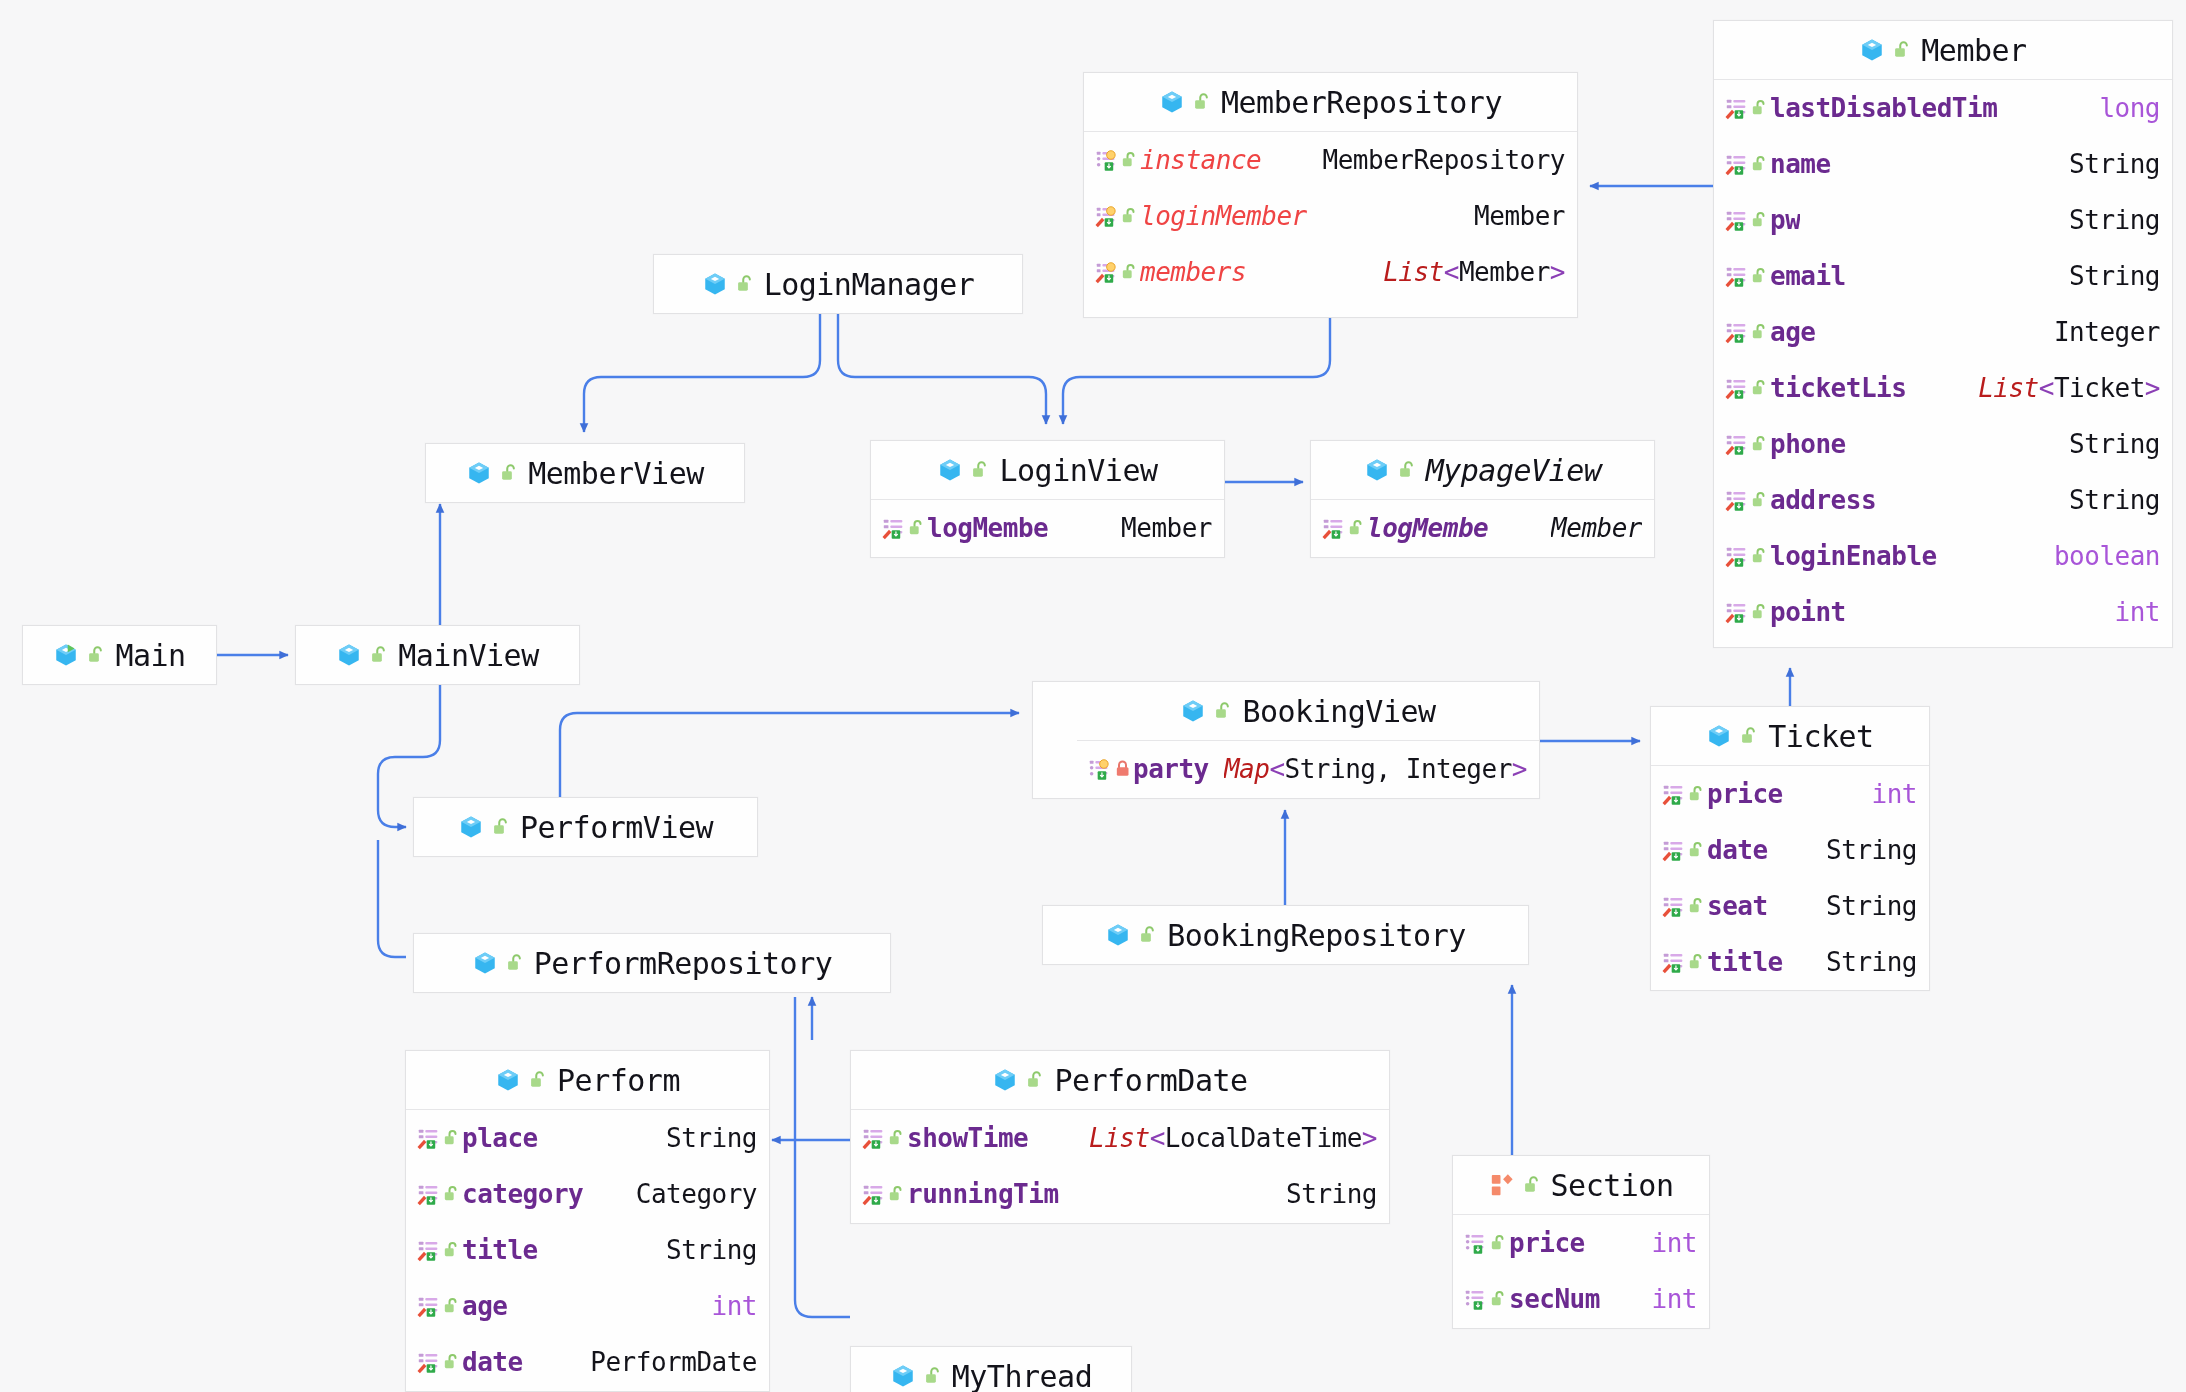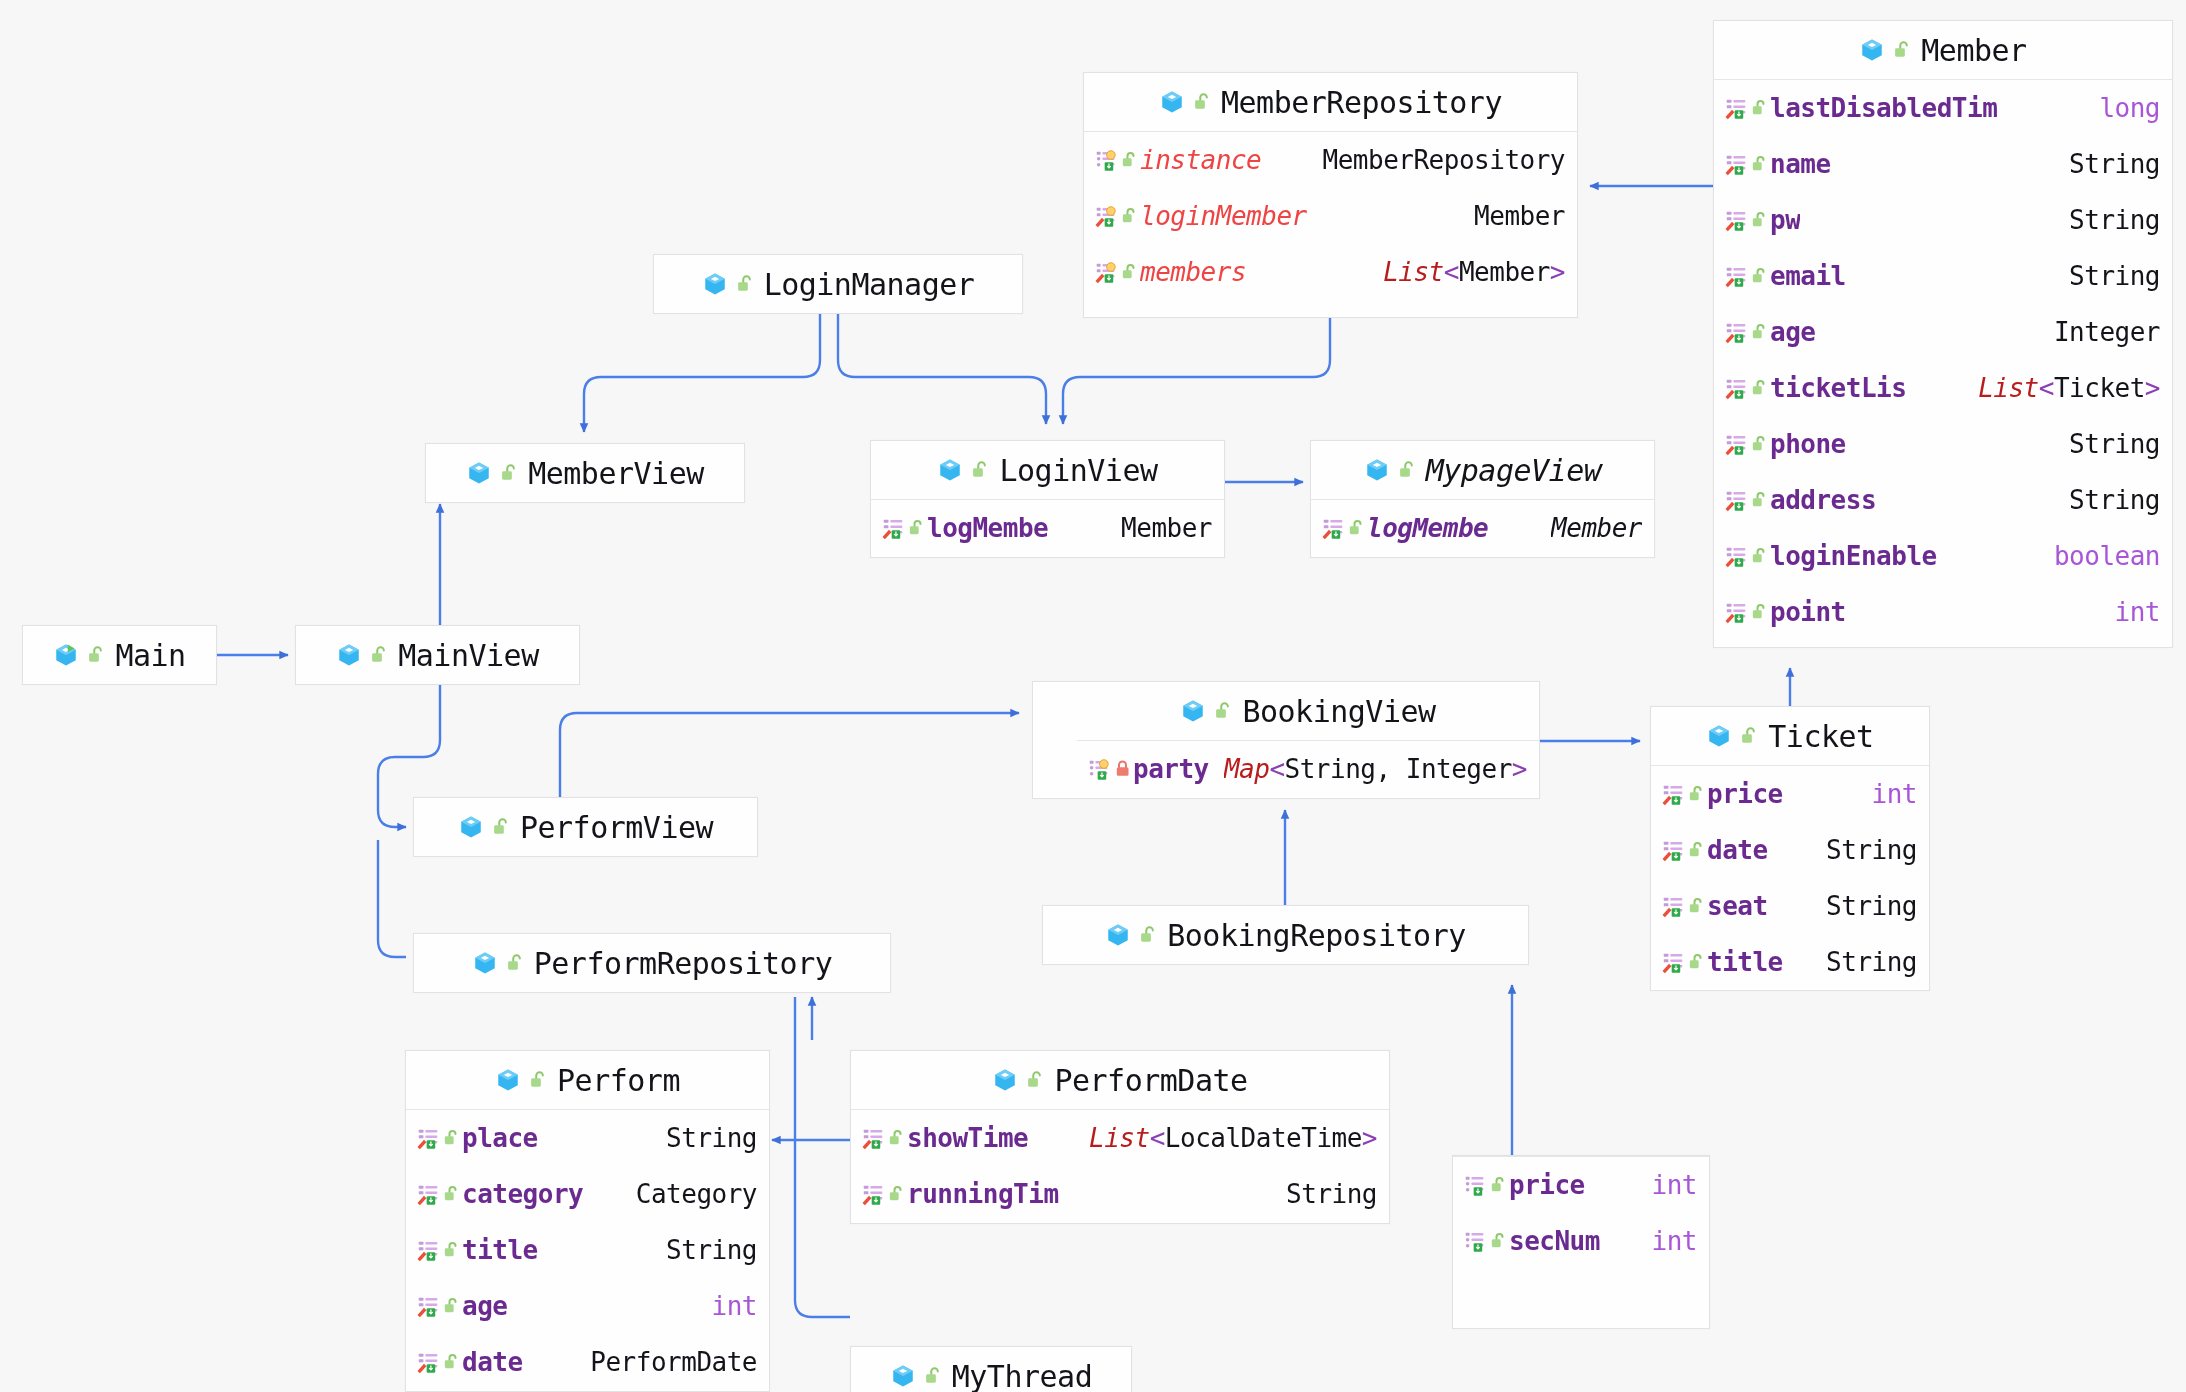--- a/index.html
+++ b/index.html
@@ -849,20 +849,32 @@
           </svg></span>
       <span class="ic"><svg class="ic" width="22" height="22" viewBox="0 0 24 24">
             <path d="M9 10V7.2a3.6 3.6 0 017.2 0" fill="none" stroke="#8dc96b" stroke-width="2.2" stroke-linecap="round"></path>
             <rect x="3.4" y="10" width="10.6" height="9.4" rx="1.6" fill="#a8d98a"></rect>
           </svg></span>
       <span>MyThread</span>
     </div>
   </div>
 
   <div class="node" style="left:1452px;top:1155px;width:258px;height:174px;">
+    <div class="hdr">
+      <span class="ic"><svg class="ic" width="26" height="26" viewBox="0 0 24 24">
+            <rect x="2.6" y="2.8" width="8" height="8" rx="0.8" fill="#f58a6a"></rect>
+            <path d="M17.4 2 21.8 6.6 17.4 11.2 13 6.6z" fill="#f58a6a"></path>
+            <rect x="2.6" y="13.4" width="8" height="8" rx="0.8" fill="#f58a6a"></rect>
+          </svg></span>
+      <span class="ic"><svg class="ic" width="22" height="22" viewBox="0 0 24 24">
+            <path d="M9 10V7.2a3.6 3.6 0 017.2 0" fill="none" stroke="#8dc96b" stroke-width="2.2" stroke-linecap="round"></path>
+            <rect x="3.4" y="10" width="10.6" height="9.4" rx="1.6" fill="#a8d98a"></rect>
+          </svg></span>
+      <span>Section</span>
+    </div>
     <div class="body">
       <div class="row">
         <span class="ic"><svg class="ic" width="26" height="24" viewBox="0 0 28 24">
               <rect x="3" y="3" width="4" height="3.4" rx="0.6" fill="#c49bd6"></rect>
               <rect x="9" y="3.4" width="13" height="2.6" rx="1.1" fill="#d8a9e8"></rect>
               <circle cx="5" cy="10.6" r="1.9" fill="#c49bd6"></circle>
               <rect x="9" y="9.4" width="13" height="2.6" rx="1.1" fill="#d8a9e8"></rect>
               <circle cx="5" cy="17" r="1.9" fill="#c49bd6"></circle>
               <rect x="12" y="15.2" width="10" height="2.6" rx="1.1" fill="#d8a9e8"></rect>
               <rect x="11.5" y="14.4" width="9.2" height="9.2" rx="1" fill="#2faa4a"></rect>

